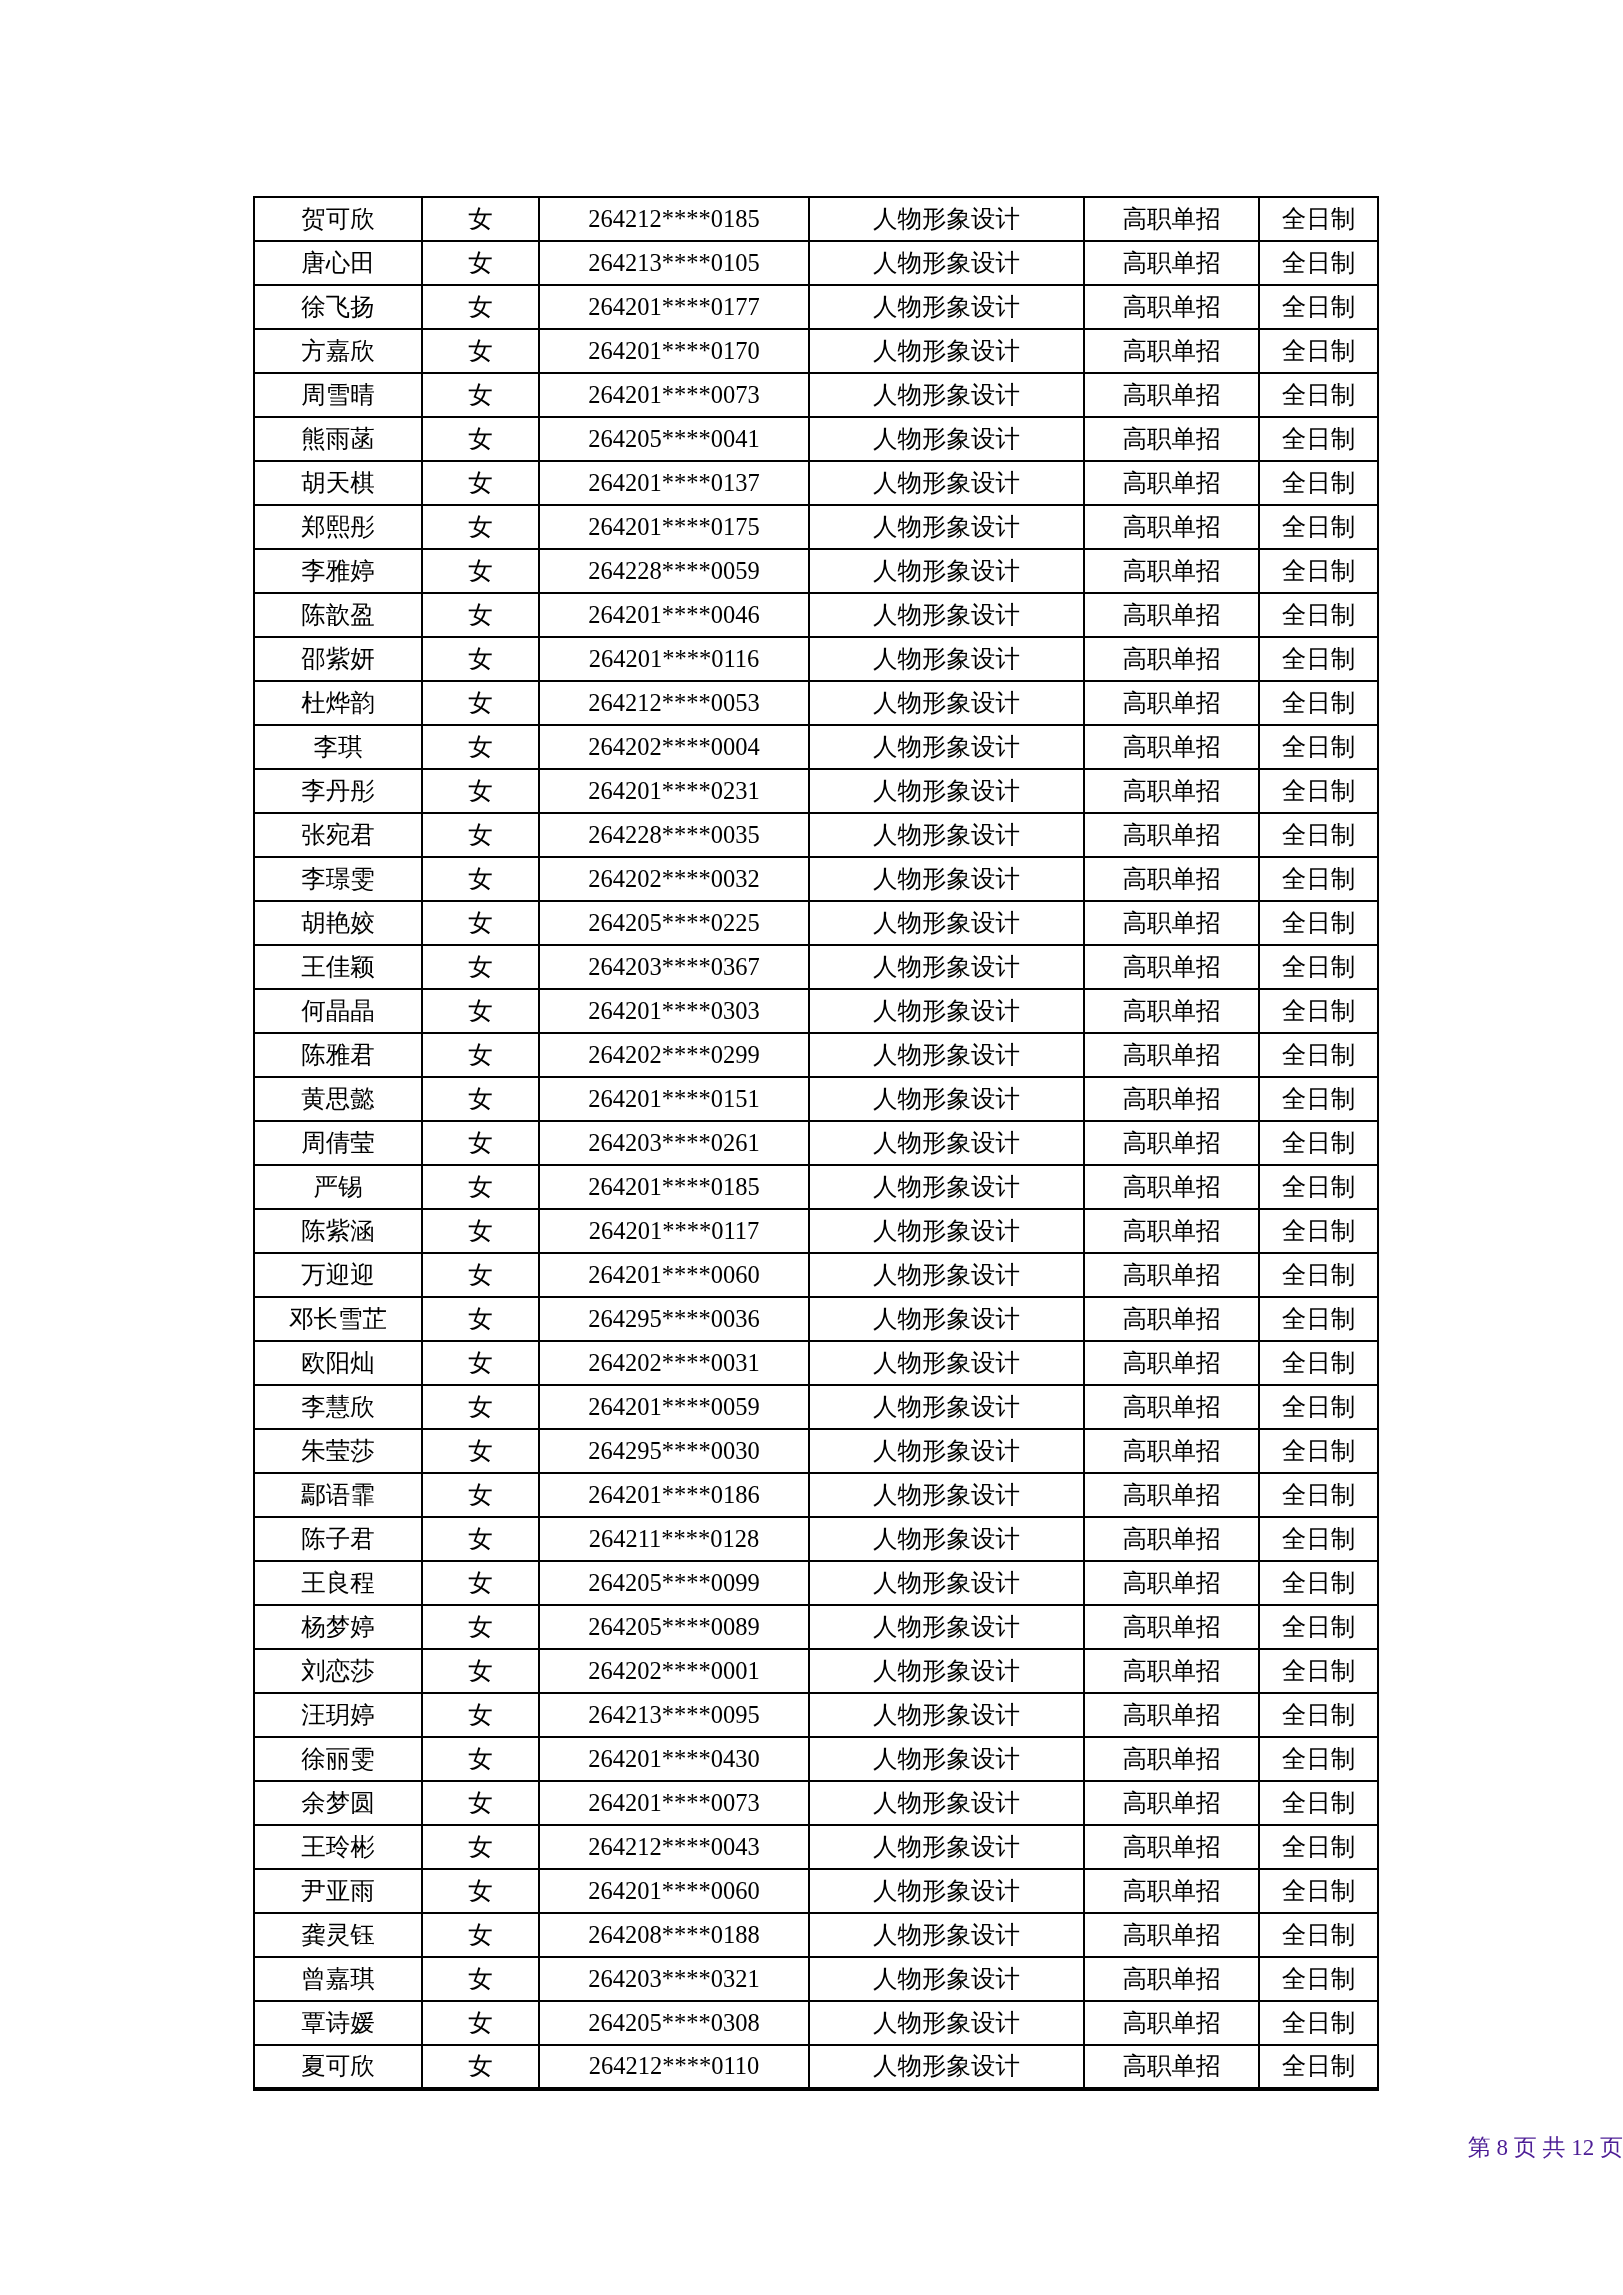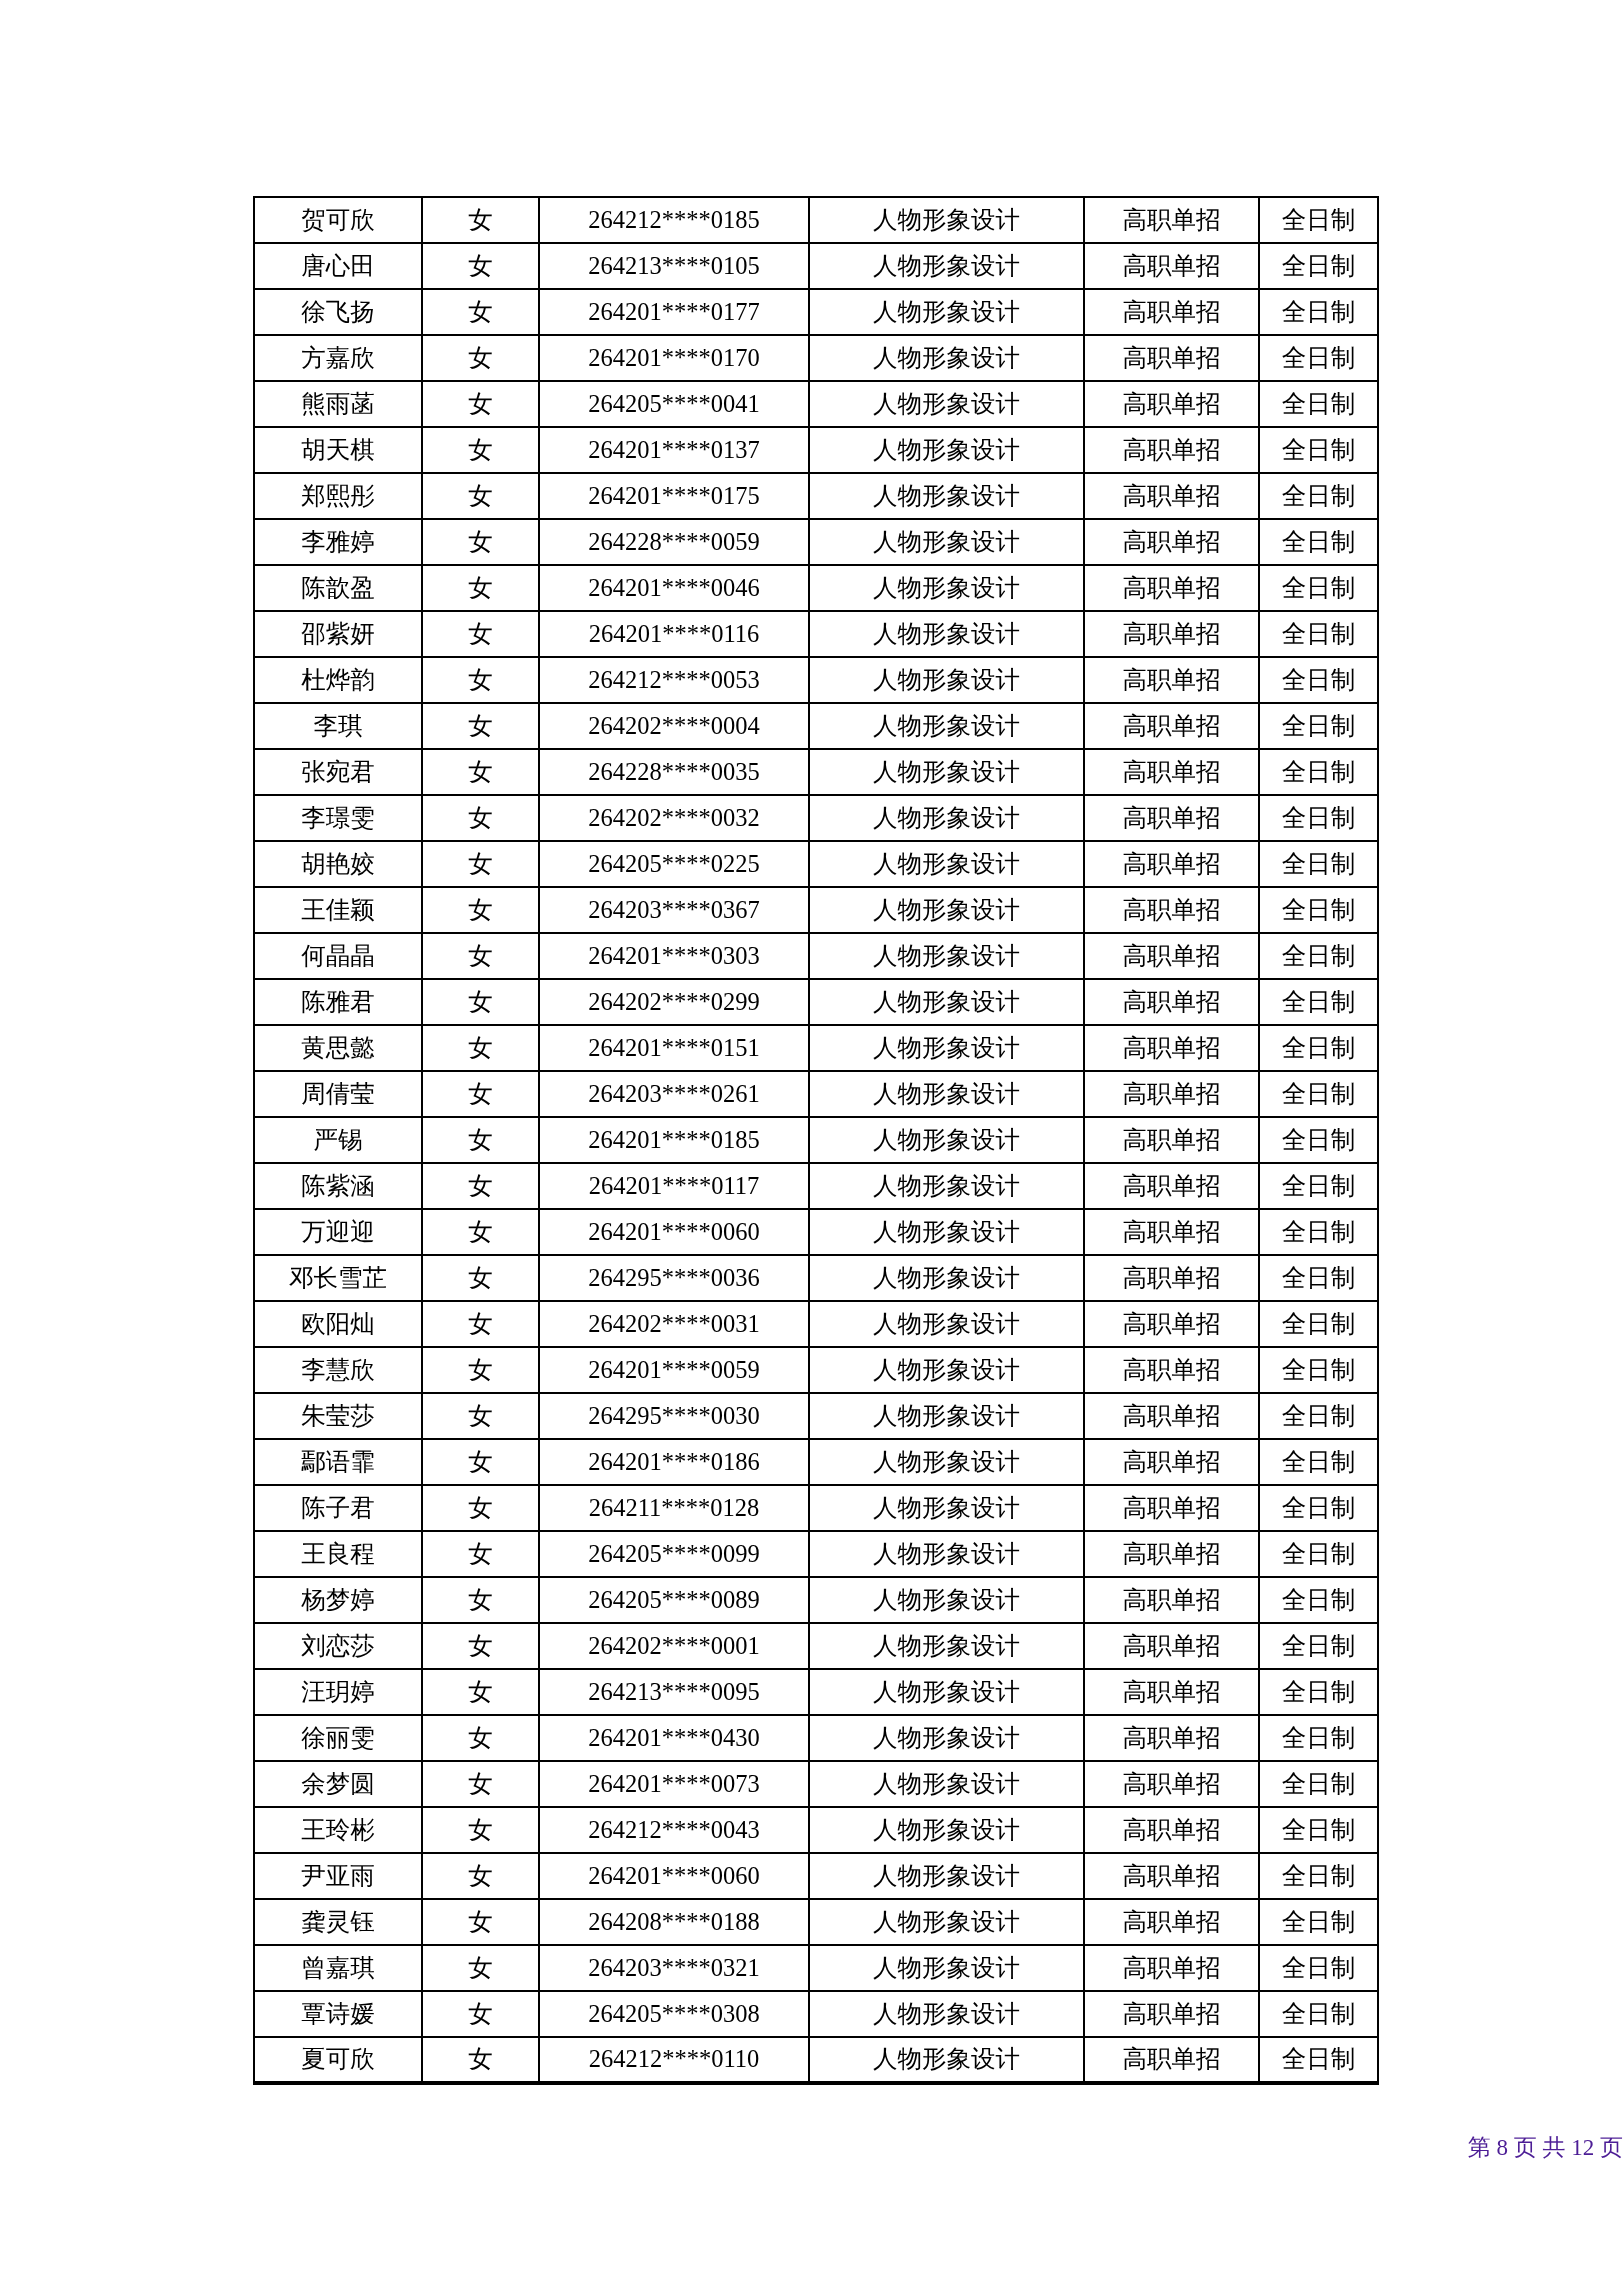--- a/index.html
+++ b/index.html
@@ -102,20 +102,28 @@
         </tr>
         <tr>
           <td>方嘉欣</td>
           <td>女</td>
           <td>264201****0170</td>
           <td>人物形象设计</td>
           <td>高职单招</td>
           <td>全日制</td>
         </tr>
         <tr>
+          <td>周雪晴</td>
+          <td>女</td>
+          <td>264201****0073</td>
+          <td>人物形象设计</td>
+          <td>高职单招</td>
+          <td>全日制</td>
+        </tr>
+        <tr>
           <td>熊雨菡</td>
           <td>女</td>
           <td>264205****0041</td>
           <td>人物形象设计</td>
           <td>高职单招</td>
           <td>全日制</td>
         </tr>
         <tr>
           <td>胡天棋</td>
           <td>女</td>
@@ -161,20 +169,28 @@
           <td>女</td>
           <td>264212****0053</td>
           <td>人物形象设计</td>
           <td>高职单招</td>
           <td>全日制</td>
         </tr>
         <tr>
           <td>李琪</td>
           <td>女</td>
           <td>264202****0004</td>
+          <td>人物形象设计</td>
+          <td>高职单招</td>
+          <td>全日制</td>
+        </tr>
+        <tr>
+          <td>李丹彤</td>
+          <td>女</td>
+          <td>264201****0231</td>
           <td>人物形象设计</td>
           <td>高职单招</td>
           <td>全日制</td>
         </tr>
         <tr>
           <td>张宛君</td>
           <td>女</td>
           <td>264228****0035</td>
           <td>人物形象设计</td>
           <td>高职单招</td>

